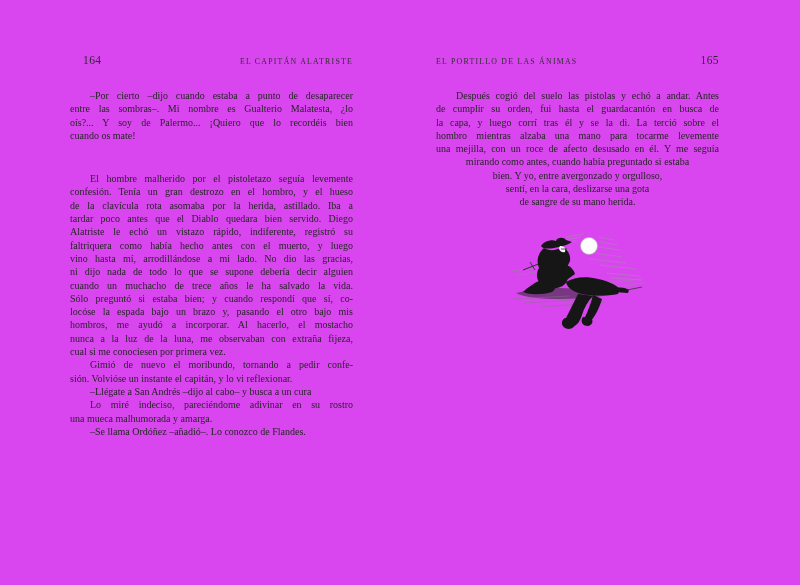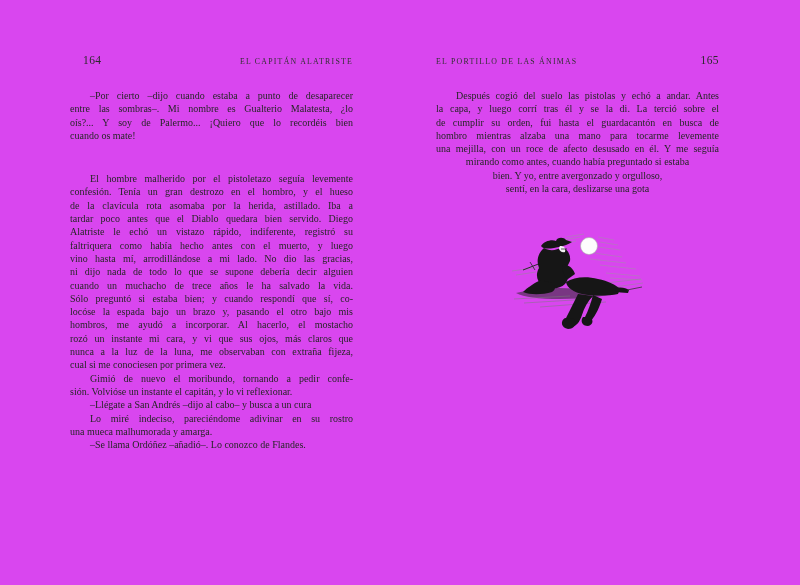--- a/index.html
+++ b/index.html
@@ -100,21 +100,20 @@
           <div class="line">de la clavícula rota asomaba por la herida, astillado. Iba a</div>
           <div class="line">tardar poco antes que el Diablo quedara bien servido. Diego</div>
           <div class="line">Alatriste le echó un vistazo rápido, indiferente, registró su</div>
           <div class="line">faltriquera como había hecho antes con el muerto, y luego</div>
           <div class="line">vino hasta mí, arrodillándose a mi lado. No dio las gracias,</div>
           <div class="line">ni dijo nada de todo lo que se supone debería decir alguien</div>
           <div class="line">cuando un muchacho de trece años le ha salvado la vida.</div>
           <div class="line">Sólo preguntó si estaba bien; y cuando respondí que sí, co-</div>
           <div class="line">locóse la espada bajo un brazo y, pasando el otro bajo mis</div>
           <div class="line">hombros, me ayudó a incorporar. Al hacerlo, el mostacho</div>
-          <div class="line">rozó un instante mi cara, y vi que sus ojos, más claros que</div>
           <div class="line">nunca a la luz de la luna, me observaban con extraña fijeza,</div>
           <div class="line">cual si me conociesen por primera vez.</div>
         </div>
       <div class="para">
           <div class="line">Gimió de nuevo el moribundo, tornando a pedir confe-</div>
           <div class="line">sión. Volvióse un instante el capitán, y lo vi reflexionar.</div>
         </div>
       <div class="para">
           <div class="line">–Llégate a San Andrés –dijo al cabo– y busca a un cura</div>
         </div>
@@ -129,29 +128,30 @@
   </div>
 
   <div class="page right">
     <div class="page-header">
       <span class="running-title">EL PORTILLO DE LAS ÁNIMAS</span>
       <span class="folio">165</span>
     </div>
     <div class="body-text">
       <div class="para justify-all">
           <div class="line">Después cogió del suelo las pistolas y echó a andar. Antes</div>
+          <div class="line">de cumplir su orden, fui hasta el guardacantón en busca de</div>
           <div class="line">la capa, y luego corrí tras él y se la di. La terció sobre el</div>
-          <div class="line">de cumplir su orden, fui hasta el guardacantón en busca de</div>
           <div class="line">hombro mientras alzaba una mano para tocarme levemente</div>
           <div class="line">una mejilla, con un roce de afecto desusado en él. Y me seguía</div>
         </div>
       <div class="center-block">
           <div class="line">mirando como antes, cuando había preguntado si estaba</div>
           <div class="line">bien. Y yo, entre avergonzado y orgulloso,</div>
           <div class="line">sentí, en la cara, deslizarse una gota</div>
+          <div class="line">de sangre de su mano herida.</div>
         </div>
     </div>
 
     <svg class="illustration" viewBox="0 0 134 104" xmlns="http://www.w3.org/2000/svg">
 
       <g stroke="#9b9b9b" stroke-width="0.45" fill="none">
         <path d="M56,4 L74,1"></path>
           <path d="M54,7 L70,4"></path>
           <path d="M52,11 L66,8"></path>
         <path d="M88,4 L104,7"></path>

